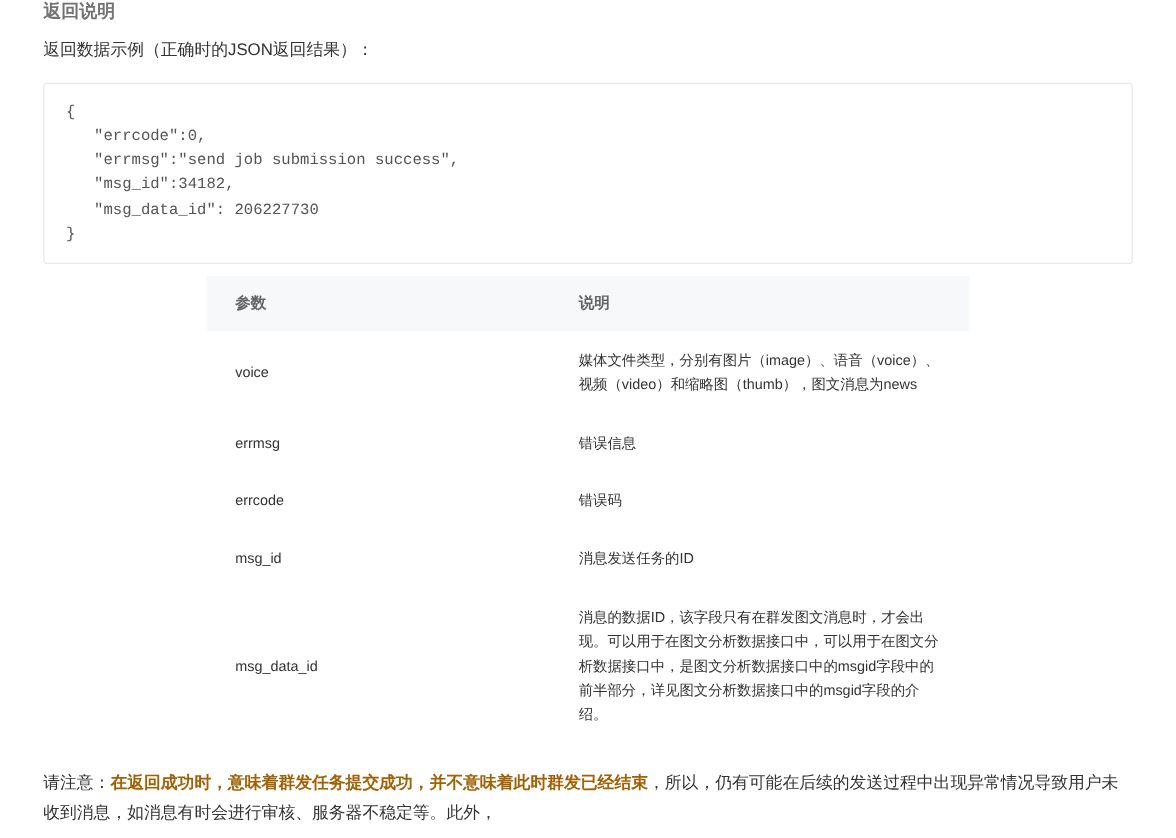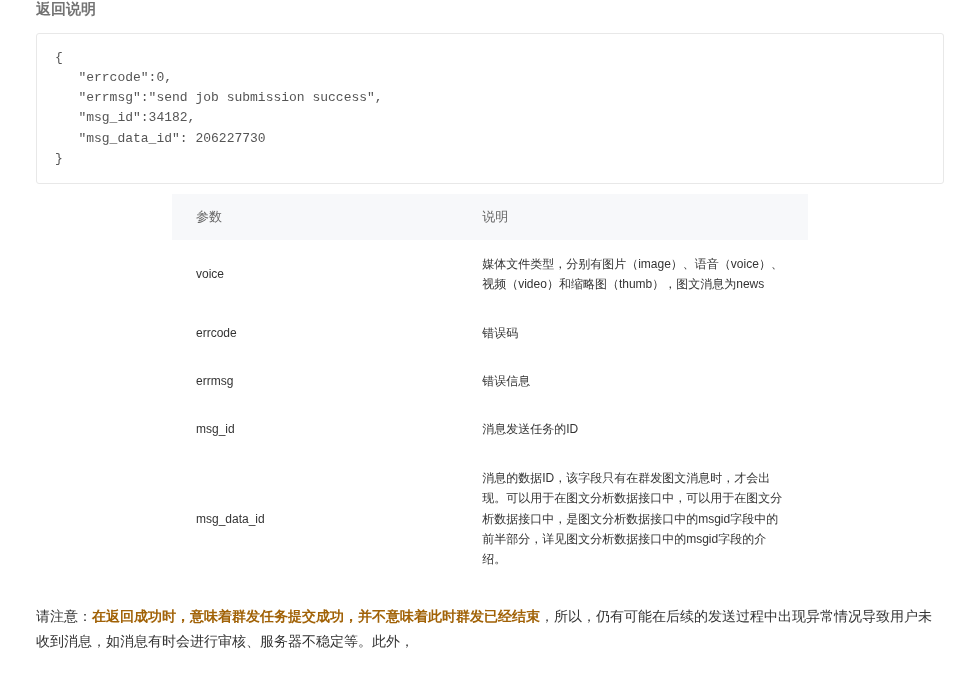--- a/index.html
+++ b/index.html
@@ -41,21 +41,21 @@
     margin: 0 auto;
     width: 636px;
   }
   table.params {
     width: 100%;
     border-collapse: collapse;
     table-layout: fixed;
   }
   table.params th {
     background: #f7f8fa;
-    font-weight: 400;
+    font-weight: 700;
     color: #666;
     text-align: left;
     padding: 14px 24px;
     font-size: 13px;
   }
   table.params td {
     padding: 14px 24px;
     vertical-align: middle;
     color: #333;
     font-size: 12px;
@@ -71,20 +71,21 @@
   }
   .note b { font-weight: 700; color: #a16207; }
 </style>
 </head>
 <body>
 
 <div class="page">
 
   <div class="heading-cut">返回说明</div>
 
+  <p class="intro">返回数据示例（正确时的JSON返回结果）：</p>
 
   <div class="code-block" id="code-block">{
    "errcode":0,
    "errmsg":"send job submission success",
    "msg_id":34182,
    "msg_data_id": 206227730
 }</div>
 
   <div class="tbl-wrap">
     <table class="params">
@@ -93,26 +94,26 @@
           <th>参数</th>
           <th>说明</th>
         </tr>
       </thead>
       <tbody id="params-body">
           <tr>
             <td>voice</td>
             <td>媒体文件类型，分别有图片（image）、语音（voice）、视频（video）和缩略图（thumb），图文消息为news</td>
           </tr>
           <tr>
+            <td>errmsg</td>
+            <td>错误信息</td>
+          </tr>
+          <tr>
             <td>errcode</td>
             <td>错误码</td>
-          </tr>
-          <tr>
-            <td>errmsg</td>
-            <td>错误信息</td>
           </tr>
           <tr>
             <td>msg_id</td>
             <td>消息发送任务的ID</td>
           </tr>
           <tr>
             <td>msg_data_id</td>
             <td>消息的数据ID，该字段只有在群发图文消息时，才会出现。可以用于在图文分析数据接口中，可以用于在图文分析数据接口中，是图文分析数据接口中的msgid字段中的前半部分，详见图文分析数据接口中的msgid字段的介绍。</td>
           </tr>
         </tbody>

